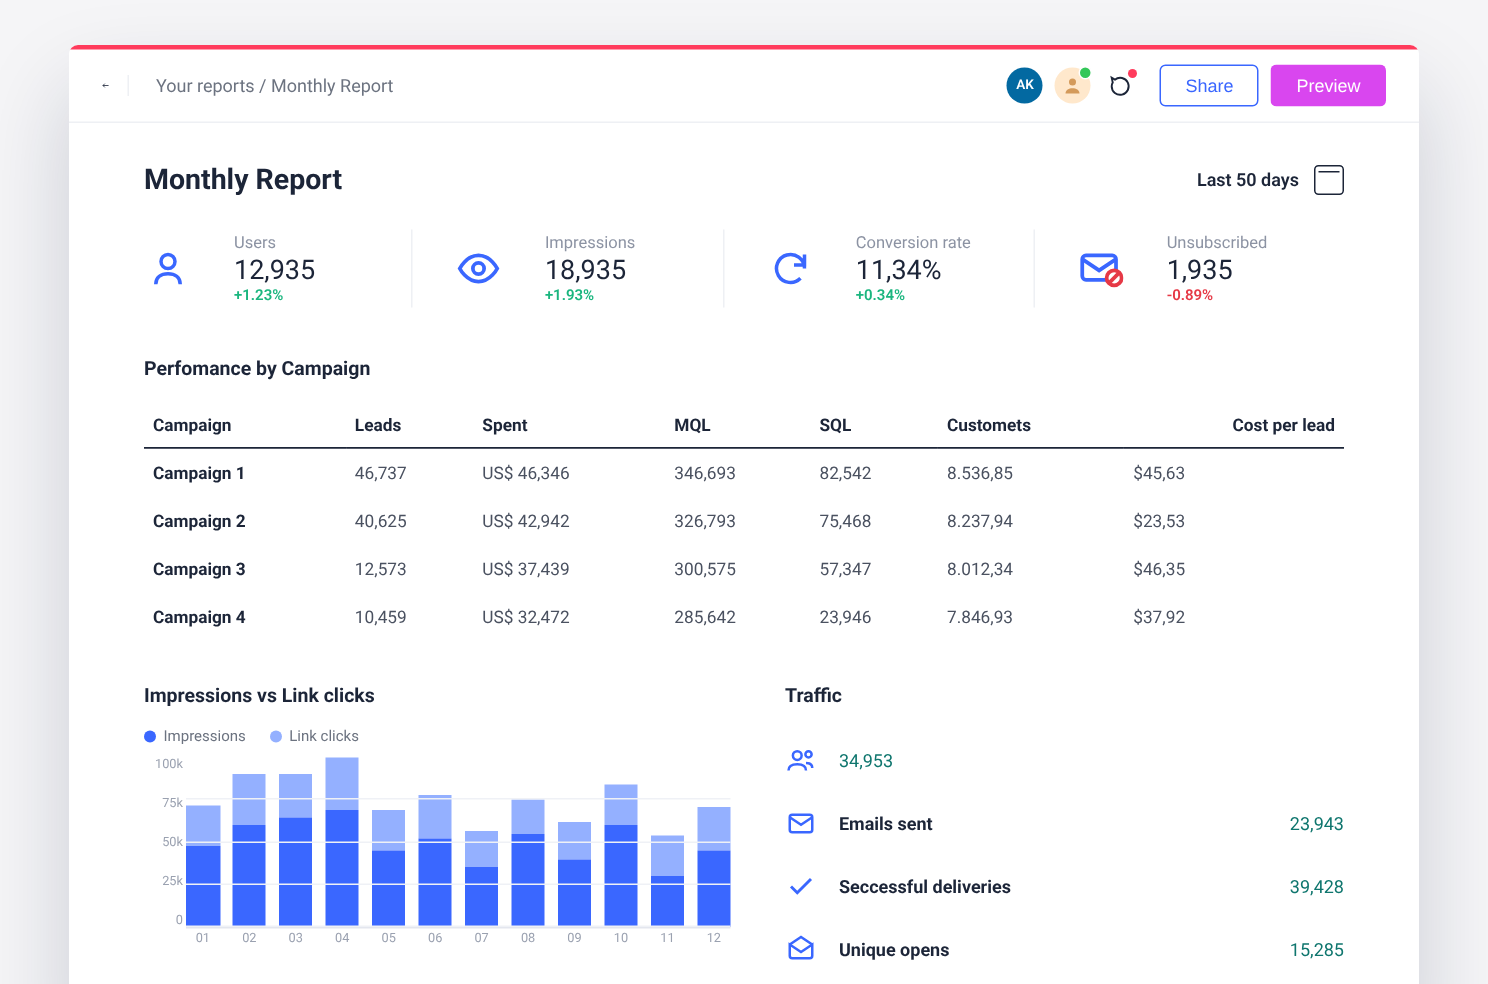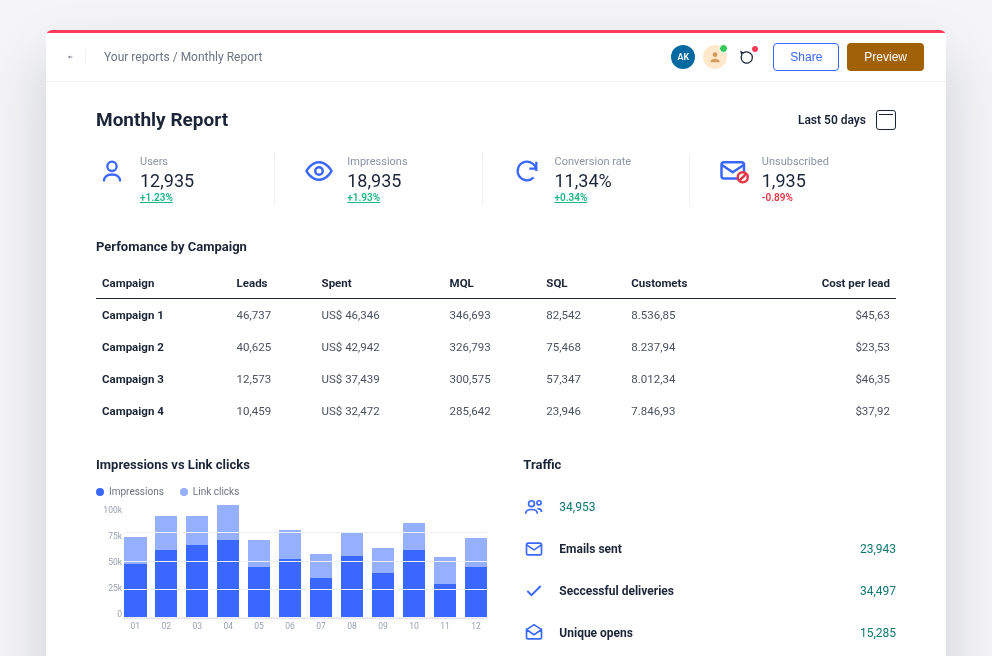--- a/index.html
+++ b/index.html
@@ -41,52 +41,52 @@
   .av1 { background: #0369a1; color: #fff; }
   .av2 { background: #ffe8cc; }
   .av2::after { content:""; position:absolute; top:-1px; right:-1px; width:7px; height:7px; border-radius:50%; background:#34c759; border:1.5px solid #fff; }
   .chat-icon { width:24px; height:24px; display:flex; align-items:center; justify-content:center; position:relative; color:#1c2538; }
   .chat-icon::after { content:""; position:absolute; top:1px; right:1px; width:6px; height:6px; border-radius:50%; background:#ff3b5c; }
   .btn {
     font-size: 12px; padding: 6px 16px; border-radius: 4px; border: 1px solid transparent;
     cursor: pointer; font-weight: 500;
   }
   .btn-share { background:#fff; border-color:#3a67ff; color:#3a67ff; margin-right:8px; }
-  .btn-preview { background:#a16207; color:#fff; }
+  .btn-preview { background:#d946ef; color:#fff; }
 
   .content { padding: 26px 50px 34px; }
 
   .title-row { display:flex; align-items:center; justify-content:space-between; margin-bottom: 22px; }
   .title-row h1 { font-size: 19px; font-weight: 700; color:#1c2538; }
   .date-pick { display:flex; align-items:center; gap:10px; font-size:12px; font-weight:600; color:#1c2538; cursor:pointer; }
   .cal-icon { width:20px; height:20px; border:1.6px solid #1c2538; border-radius:3px; position:relative; }
   .cal-icon::before { content:""; position:absolute; top:3px; left:2px; right:2px; height:1.5px; background:#1c2538; }
 
   .kpis { display:flex; gap:0; margin-bottom: 34px; }
-  .kpi { flex:1; display:flex; align-items:flex-start; gap:12px; padding: 2px 10px; }
+  .kpi { flex:1; display:flex; align-items:center; gap:28px; padding: 2px 10px; }
   .kpi + .kpi { border-left: 1px solid #eef0f4; padding-left: 28px; }
   .kpi:first-child { padding-left: 0; }
   .kpi-icon { width:32px; height:32px; display:flex; align-items:center; justify-content:center; color:#3a67ff; flex-shrink:0; }
   .kpi-label { font-size:11px; color:#8c93a3; margin-bottom:2px; }
   .kpi-value { font-size:18px; font-weight:400; color:#1c2538; }
   .kpi-delta { font-size:10px; font-weight:600; margin-top:1px; }
-  .delta-up { color:#1bb67f;text-decoration:underline; }
+  .delta-up { color:#1bb67f; }
   .delta-down { color:#e63946; }
 
   .section-title { font-size:13px; font-weight:700; color:#1c2538; margin-bottom:14px; }
 
   table.perf { width:100%; border-collapse:collapse; font-size:11.5px; margin-bottom: 30px; }
   table.perf th {
     text-align:left; font-weight:700; color:#1c2538; padding:8px 6px;
     border-bottom:1.5px solid #1c2538;
   }
   table.perf th:last-child { text-align:right; }
   table.perf td { padding:9px 6px; color:#4a5160; }
   table.perf td:first-child { font-weight:700; color:#1c2538; }
-  table.perf td:last-child { text-align:right; }
+  table.perf td:last-child { }
 
   .lower { display:flex; gap:36px; }
   .chart-panel { flex:1.05; }
   .traffic-panel { flex:1; }
 
   .legend { display:flex; gap:16px; font-size:10px; color:#6c7380; margin:6px 0 8px; align-items:center; }
   .legend-dot { width:8px; height:8px; border-radius:50%; display:inline-block; margin-right:5px; vertical-align:middle; }
   .ld1 { background:#3a67ff; }
   .ld2 { background:#94b0ff; }
 
@@ -374,21 +374,21 @@
               <div class="tr-label">Emails sent</div>
               <div class="tr-val">23,943</div>
             </div>
             <div class="traffic-row">
               <div class="tr-icon">
                 <svg width="20" height="20" viewBox="0 0 24 24" fill="none" stroke="currentColor" stroke-width="2.3">
                   <path d="M4 12l5 5L20 6"></path>
                 </svg>
               </div>
               <div class="tr-label">Seccessful deliveries</div>
-              <div class="tr-val">34,497</div>
+              <div class="tr-val">39,428</div>
             </div>
             <div class="traffic-row">
               <div class="tr-icon">
                 <svg width="20" height="20" viewBox="0 0 24 24" fill="none" stroke="currentColor" stroke-width="2">
                   <path d="M21 8v9a2 2 0 0 1-2 2H5a2 2 0 0 1-2-2V8l9 6 9-6z"></path>
                   <path d="M21 8 12 2 3 8"></path>
                 </svg>
               </div>
               <div class="tr-label">Unique opens</div>
               <div class="tr-val">15,285</div>

